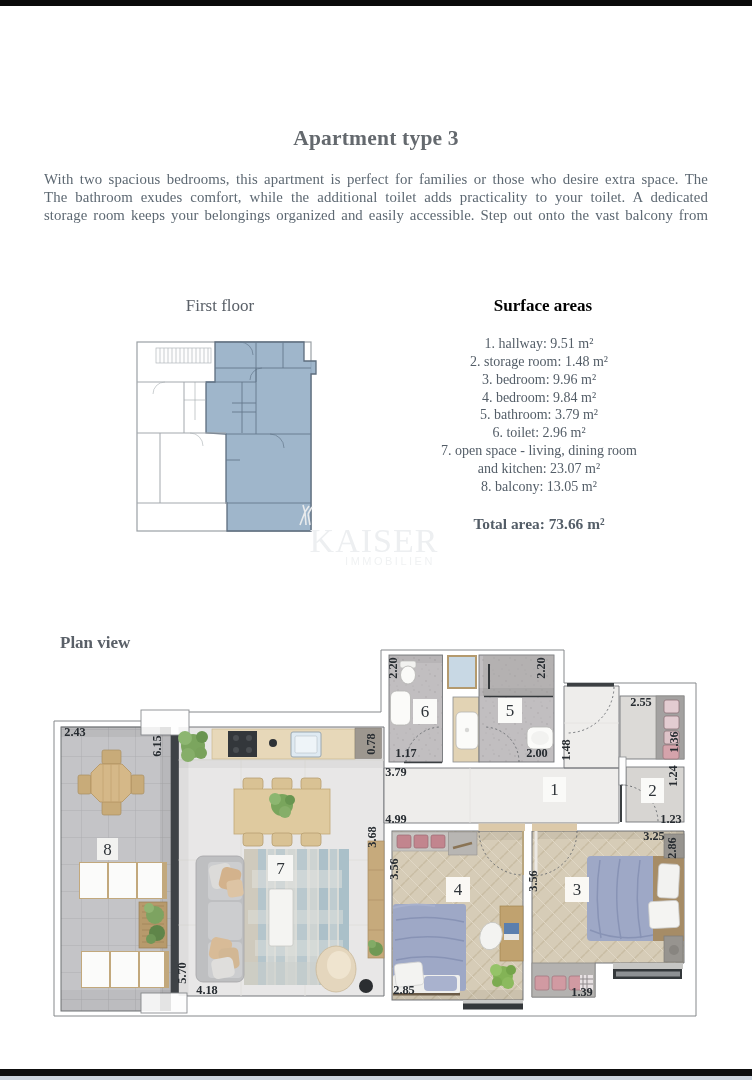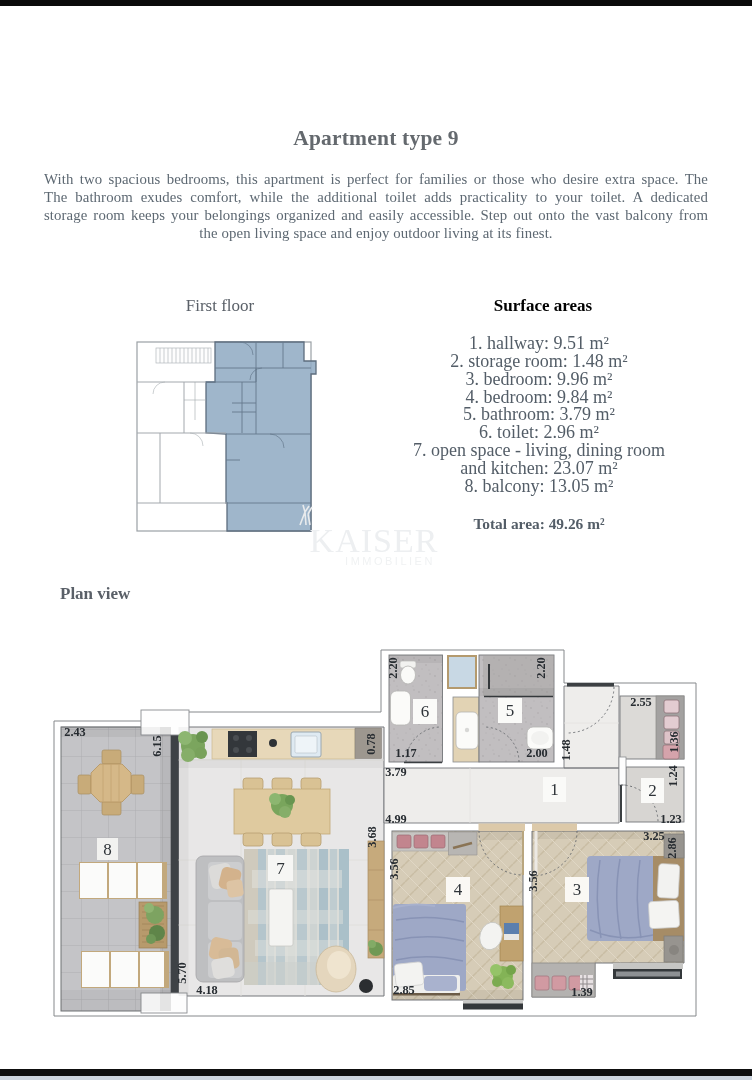--- a/index.html
+++ b/index.html
@@ -9,48 +9,47 @@
 </style>
 </head>
 <body>
 
 <div class="abs" style="left:0;top:0;width:752px;height:6px;background:#0b0b0b;"></div>
 
 <div class="abs" style="left:0;top:1069px;width:752px;height:6.5px;background:#0e0e0e;z-index:5;"></div>
 
 <div class="abs" style="left:0;top:1075.5px;width:752px;height:4.5px;background:#ccd4de;z-index:5;"></div>
 
-<div class="abs" style="left:0;top:126px;width:752px;text-align:center;font-size:21.5px;font-weight:bold;color:#64696e;letter-spacing:0.2px;">Apartment type 9</div>
+<div class="abs" style="left:0;top:126px;width:752px;text-align:center;font-size:21.5px;font-weight:bold;color:#64696e;letter-spacing:0.2px;">Apartment type 3</div>
 
 <div class="abs" style="left:44px;top:171px;width:664px;font-size:14.8px;line-height:17.9px;color:#5d6872;letter-spacing:0.1px;font-family:Liberation Serif, serif;">
 <div style="text-align:justify;text-align-last:justify;">With two spacious bedrooms, this apartment is perfect for families or those who desire extra space. The</div>
 <div style="text-align:justify;text-align-last:justify;">The bathroom exudes comfort, while the additional toilet adds practicality to your toilet. A dedicated</div>
 <div style="text-align:justify;text-align-last:justify;">storage room keeps your belongings organized and easily accessible. Step out onto the vast balcony from</div>
-<div style="text-align:center;">the open living space and enjoy outdoor living at its finest.</div>
 </div>
 
 <div class="abs" style="left:120px;top:296px;width:200px;text-align:center;font-size:17px;font-weight:normal;color:#5a6068;">First floor</div>
 
 <div class="abs" style="left:408px;top:296px;width:270px;text-align:center;font-size:17px;font-weight:bold;color:#000000;">Surface areas</div>
 
-<div class="abs" style="left:374px;top:335px;width:330px;text-align:center;font-size:18px;line-height:17.85px;color:#535d67;">
+<div class="abs" style="left:374px;top:335px;width:330px;text-align:center;font-size:14px;line-height:17.85px;color:#535d67;">
 1. hallway: 9.51 m²<br>
 2. storage room: 1.48 m²<br>
 3. bedroom: 9.96 m²<br>
 4. bedroom: 9.84 m²<br>
 5. bathroom: 3.79 m²<br>
 6. toilet: 2.96 m²<br>
 7. open space - living, dining room<br>
 and kitchen: 23.07 m²<br>
 8. balcony: 13.05 m²
 </div>
 
-<div class="abs" style="left:374px;top:515px;width:330px;text-align:center;font-size:15.4px;font-weight:bold;color:#535d67;">Total area: 49.26 m²</div>
-
-<div class="abs" style="left:60px;top:584px;width:200px;font-size:17px;font-weight:bold;color:#5a6068;">Plan view</div>
+<div class="abs" style="left:374px;top:515px;width:330px;text-align:center;font-size:15.4px;font-weight:bold;color:#535d67;">Total area: 73.66 m²</div>
+
+<div class="abs" style="left:60px;top:633px;width:200px;font-size:17px;font-weight:bold;color:#5a6068;">Plan view</div>
 
 <svg class="abs" style="left:0;top:0;" width="752" height="1080" viewBox="0 0 752 1080">
 <defs>
 
   <pattern id="tile" width="27" height="27" patternUnits="userSpaceOnUse">
     <rect width="27" height="27" fill="#c4c4c7"></rect>
     <path d="M0,0H27M0,0V27" stroke="#aeaeb2" stroke-width="1" fill="none"></path>
   </pattern>
 
   <pattern id="terra" width="16" height="16" patternUnits="userSpaceOnUse">

